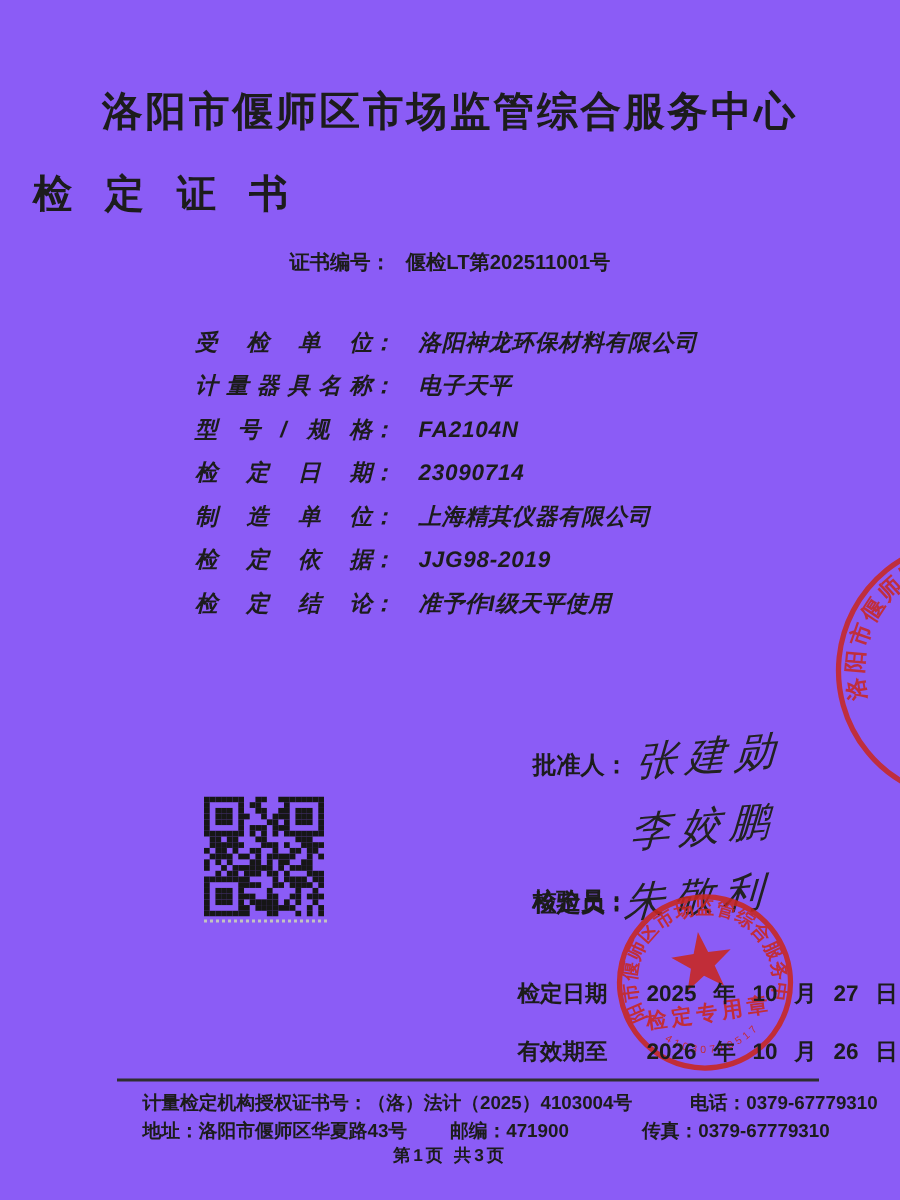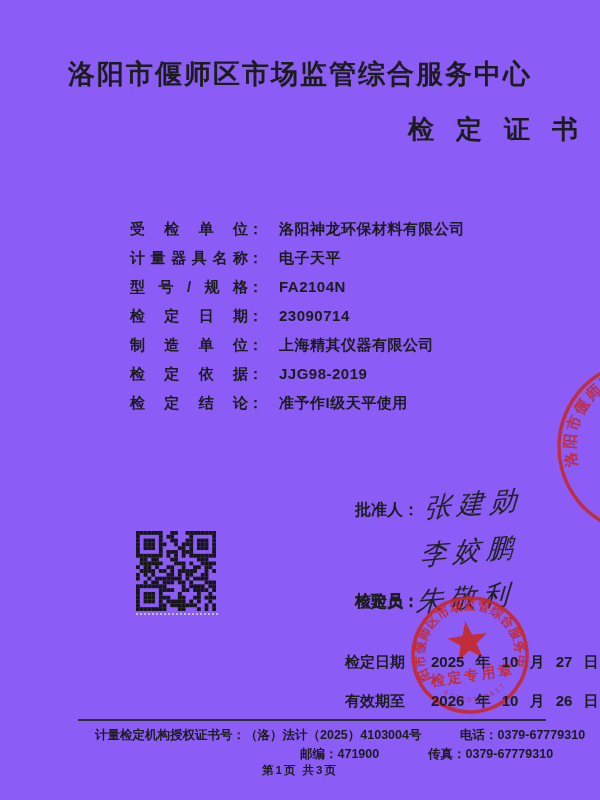--- a/index.html
+++ b/index.html
@@ -7,29 +7,29 @@
     position:relative;width:600px;height:800px;margin:0 auto;
     background:#8b5cf6;overflow:hidden;
     font-family:"Liberation Sans","DejaVu Sans",sans-serif;
     color:#1c1c1c;
   }
   .org-title{
     position:absolute;top:56px;left:0;width:600px;text-align:center;
     font-size:27px;font-weight:bold;letter-spacing:2px;
   }
   .doc-title{
-    position:absolute;top:112px;left:0;width:600px;text-align:right;
+    position:absolute;top:112px;left:0;width:600px;text-align:left;
     font-size:26px;font-weight:bold;letter-spacing:22px;text-indent:22px;
   }
   .cert-no{
     position:absolute;top:166px;left:0;width:600px;text-align:center;
     font-size:13.5px;font-weight:bold;
   }
   .cert-no .val{margin-left:10px;}
-  .fields{position:absolute;top:218px;left:130px;width:440px;}
+  .fields{position:absolute;top:218px;left:130px;width:440px;font-style:italic;}
   .field-row{height:29px;line-height:22px;font-size:15px;font-weight:bold;white-space:nowrap;}
   .fl{
     display:inline-block;width:118px;vertical-align:top;
     text-align:justify;text-align-last:justify;-moz-text-align-last:justify;
   }
   .colon{display:inline-block;vertical-align:top;}
   .fv{display:inline-block;margin-left:16px;vertical-align:top;letter-spacing:.5px;}
   .sig-label{position:absolute;left:355px;font-size:16px;font-weight:bold;}
   .sig-name{
     position:absolute;font-size:27px;font-weight:400;font-style:italic;
@@ -56,20 +56,23 @@
   }
 </style>
 </head>
 <body>
 
 <div class="page">
 
   <div class="org-title">洛阳市偃师区市场监管综合服务中心</div>
   <div class="doc-title">检定证书</div>
 
+  <div class="cert-no">
+    <span>证书编号：</span><span class="val">偃检LT第202511001号</span>
+  </div>
 
   <div class="fields">
     <div class="field-row">
       <span class="fl">受检单位</span><span class="colon">：</span><span class="fv">洛阳神龙环保材料有限公司</span>
     </div>
     <div class="field-row">
       <span class="fl">计量器具名称</span><span class="colon">：</span><span class="fv">电子天平</span>
     </div>
     <div class="field-row">
       <span class="fl">型号/规格</span><span class="colon">：</span><span class="fv">FA2104N</span>
@@ -390,18 +393,19 @@
     <span>检定日期</span><span class="val">2025 年 10 月 27 日</span>
   </div>
   <div class="date-row" style="top:692px;">
     <span>有效期至</span><span class="val">2026 年 10 月 26 日</span>
   </div>
 
   <div class="divider"></div>
 
   <span class="footer-line f-auth">计量检定机构授权证书号：（洛）法计（2025）4103004号</span>
   <span class="footer-line f-phone">电话：0379-67779310</span>
+  <span class="footer-line f-addr">地址：洛阳市偃师区华夏路43号</span>
   <span class="footer-line f-post">邮编：471900</span>
   <span class="footer-line f-fax">传真：0379-67779310</span>
 
   <div class="page-info">第1页  共3页</div>
 
 </div>
 
 </body></html>

